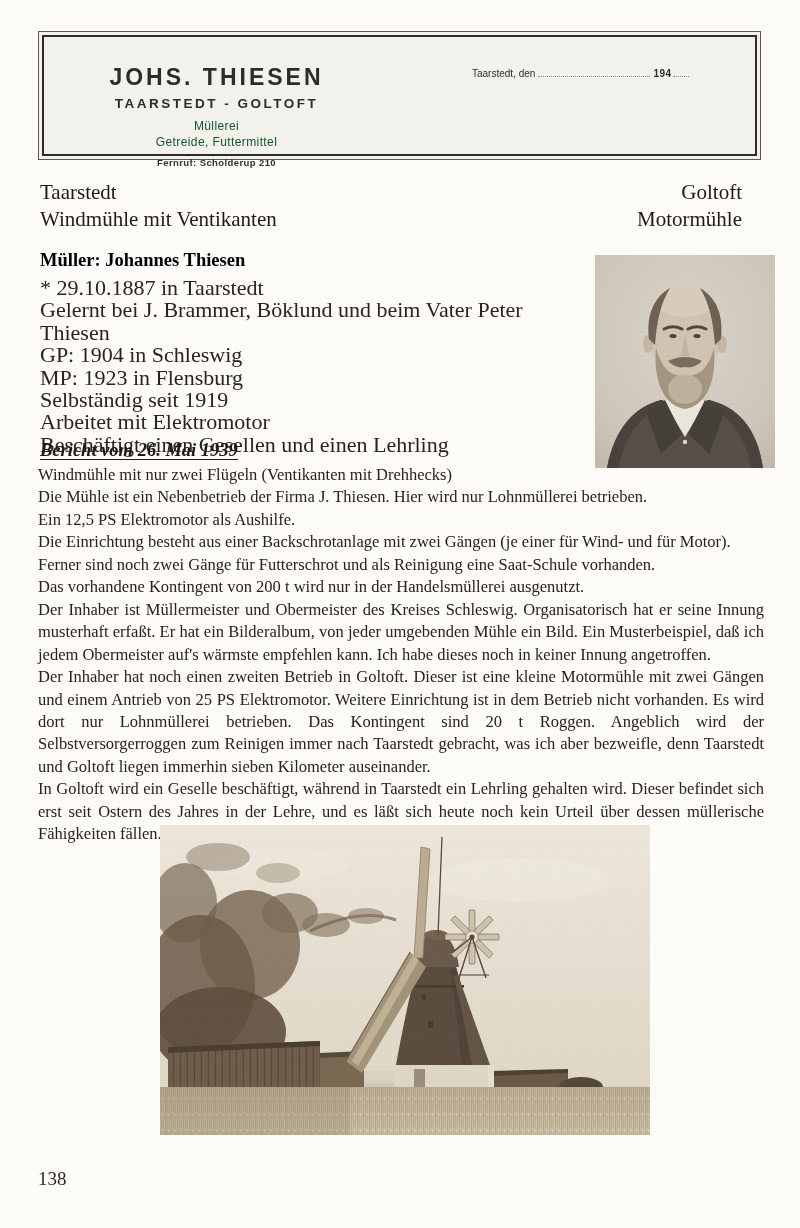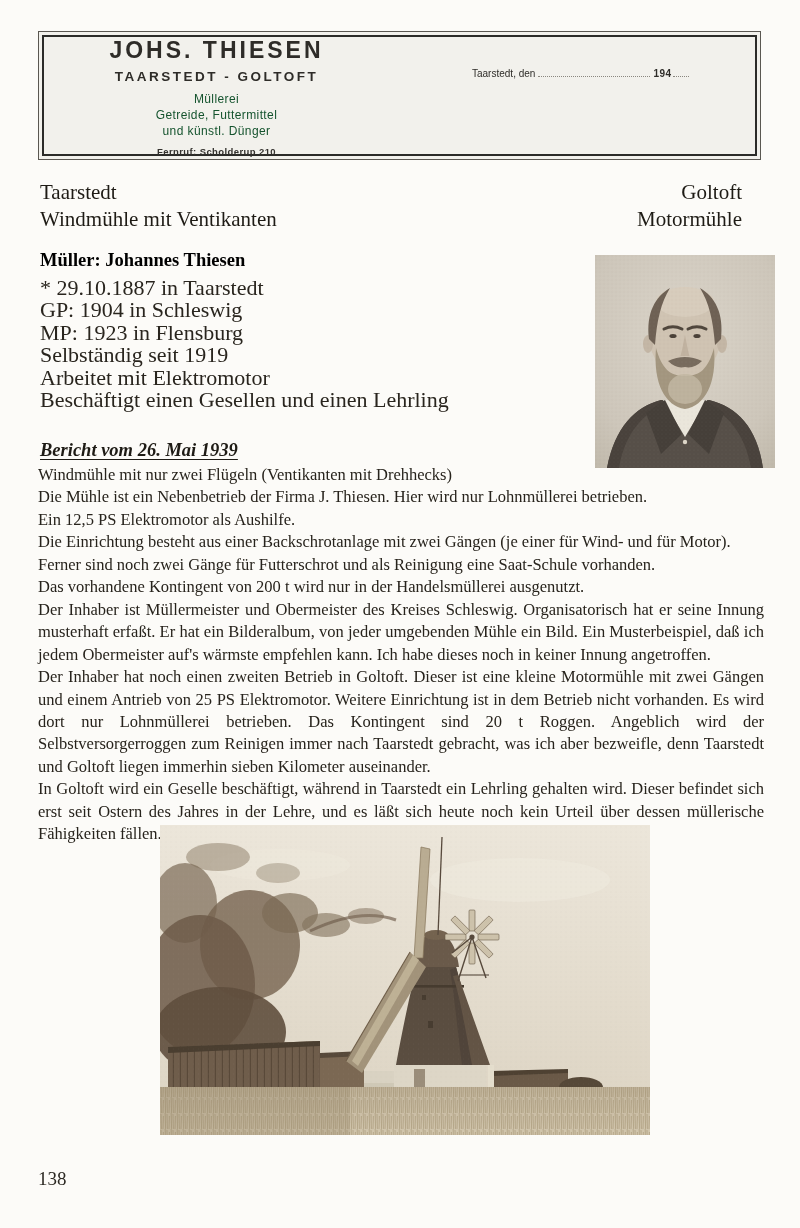--- a/index.html
+++ b/index.html
@@ -6,21 +6,21 @@
   html,body { background:#ffffff; }
   body { font-family:"Liberation Serif", serif; }
   .page { position:relative; width:800px; height:1228px; background:#fcfbf8; overflow:hidden; color:#29251e; }
 
   
   .letterhead { position:absolute; left:38px; top:31px; width:723px; height:129px;
     border:1px solid #5a5751; padding:3px; background:#f2f1ec; }
   .letterhead-inner { position:relative; width:100%; height:100%;
     border:2px solid #2b2b28; background:#f2f1ec;
     font-family:"Liberation Sans", sans-serif; color:#2e2c28; }
-  .lh-left { position:absolute; left:0; top:0; width:345px; text-align:center; }
+  .lh-left { position:absolute; left:0; top:27px; width:345px; text-align:center; }
   .lh-name  { font-size:23px; font-weight:bold; letter-spacing:3px; white-space:nowrap; }
   .lh-loc   { font-size:13.5px; font-weight:bold; letter-spacing:2.5px; margin-top:5px; }
   .lh-line  { font-size:12px; letter-spacing:0.4px; margin-top:2px; color:#14532d; }
   .lh-line.first { margin-top:8px; }
   .lh-phone { font-size:9.5px; font-weight:bold; letter-spacing:0.4px; margin-top:8px; color:#34322e; }
   .lh-date  { position:absolute; left:428px; top:27px; font-size:10px; white-space:nowrap; }
   .leader { display:inline-block; width:112px; height:13px; margin:0 3px;
     border-bottom:1.5px dotted #8a877f; }
   .leader.short { width:16px; margin:0 0 0 1px; }
   .lh-year { font-weight:bold; letter-spacing:0.5px; }
@@ -53,41 +53,41 @@
 
 <div class="page">
 
   <div class="letterhead">
     <div class="letterhead-inner">
       <div class="lh-left">
         <div class="lh-name">JOHS. THIESEN</div>
         <div class="lh-loc">TAARSTEDT - GOLTOFT</div>
         <div class="lh-line first">Müllerei</div>
         <div class="lh-line">Getreide, Futtermittel</div>
-        <div class="lh-line">und künstl. Dünger</div>
         <div class="lh-phone">Fernruf: Scholderup 210</div>
       </div>
       <div class="lh-date">
         <span>Taarstedt, den</span><span class="leader"></span><span class="lh-year">194</span><span class="leader short"></span>
       </div>
     </div>
   </div>
 
   <div class="heading left">
     <div>Taarstedt</div>
     <div>Windmühle mit Ventikanten</div>
   </div>
   <div class="heading right">
     <div>Goltoft</div>
     <div>Motormühle</div>
   </div>
 
   <div class="profile">
     <div class="profile-title">Müller: Johannes Thiesen</div>
     <div class="profile-line">* 29.10.1887 in Taarstedt</div>
+    <div class="profile-line">Gelernt bei J. Brammer, Böklund und beim Vater Peter Thiesen</div>
     <div class="profile-line">GP: 1904 in Schleswig</div>
     <div class="profile-line">MP: 1923 in Flensburg</div>
     <div class="profile-line">Selbständig seit 1919</div>
     <div class="profile-line">Arbeitet mit Elektromotor</div>
     <div class="profile-line">Beschäftigt einen Gesellen und einen Lehrling</div>
   </div>
 
   <div class="portrait">
     <svg viewBox="0 0 180 213" preserveAspectRatio="none">
       <defs>

